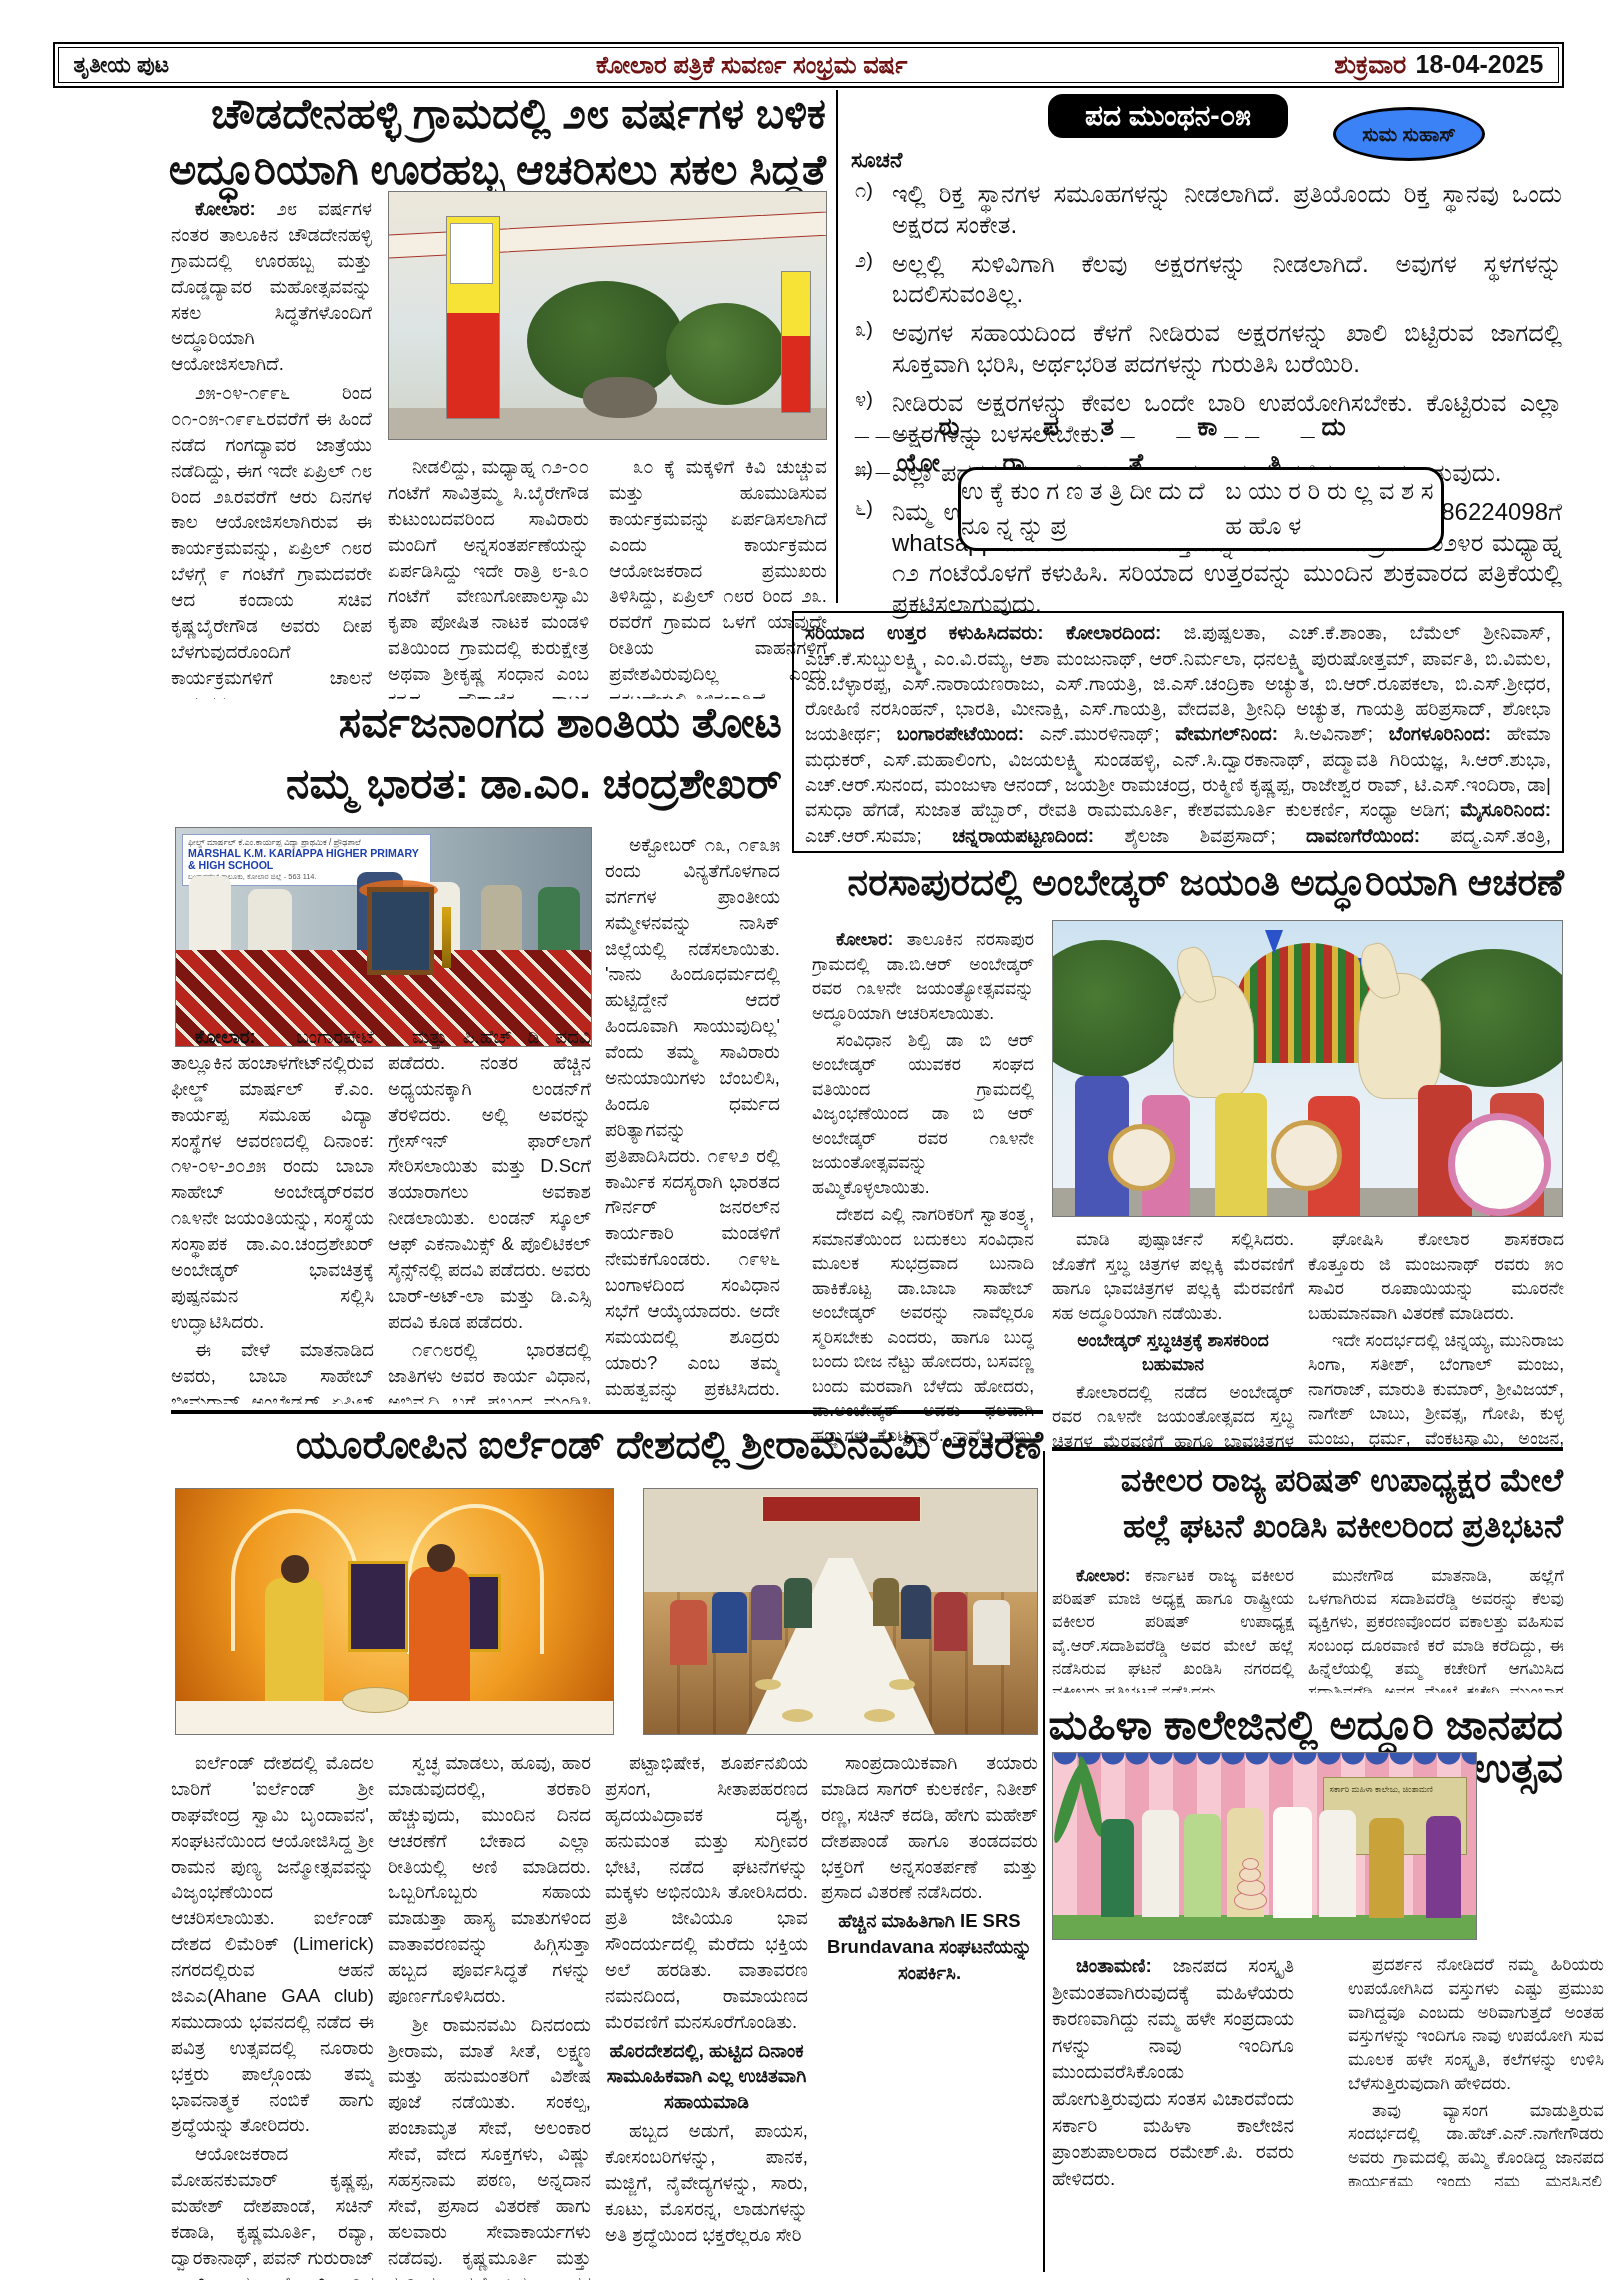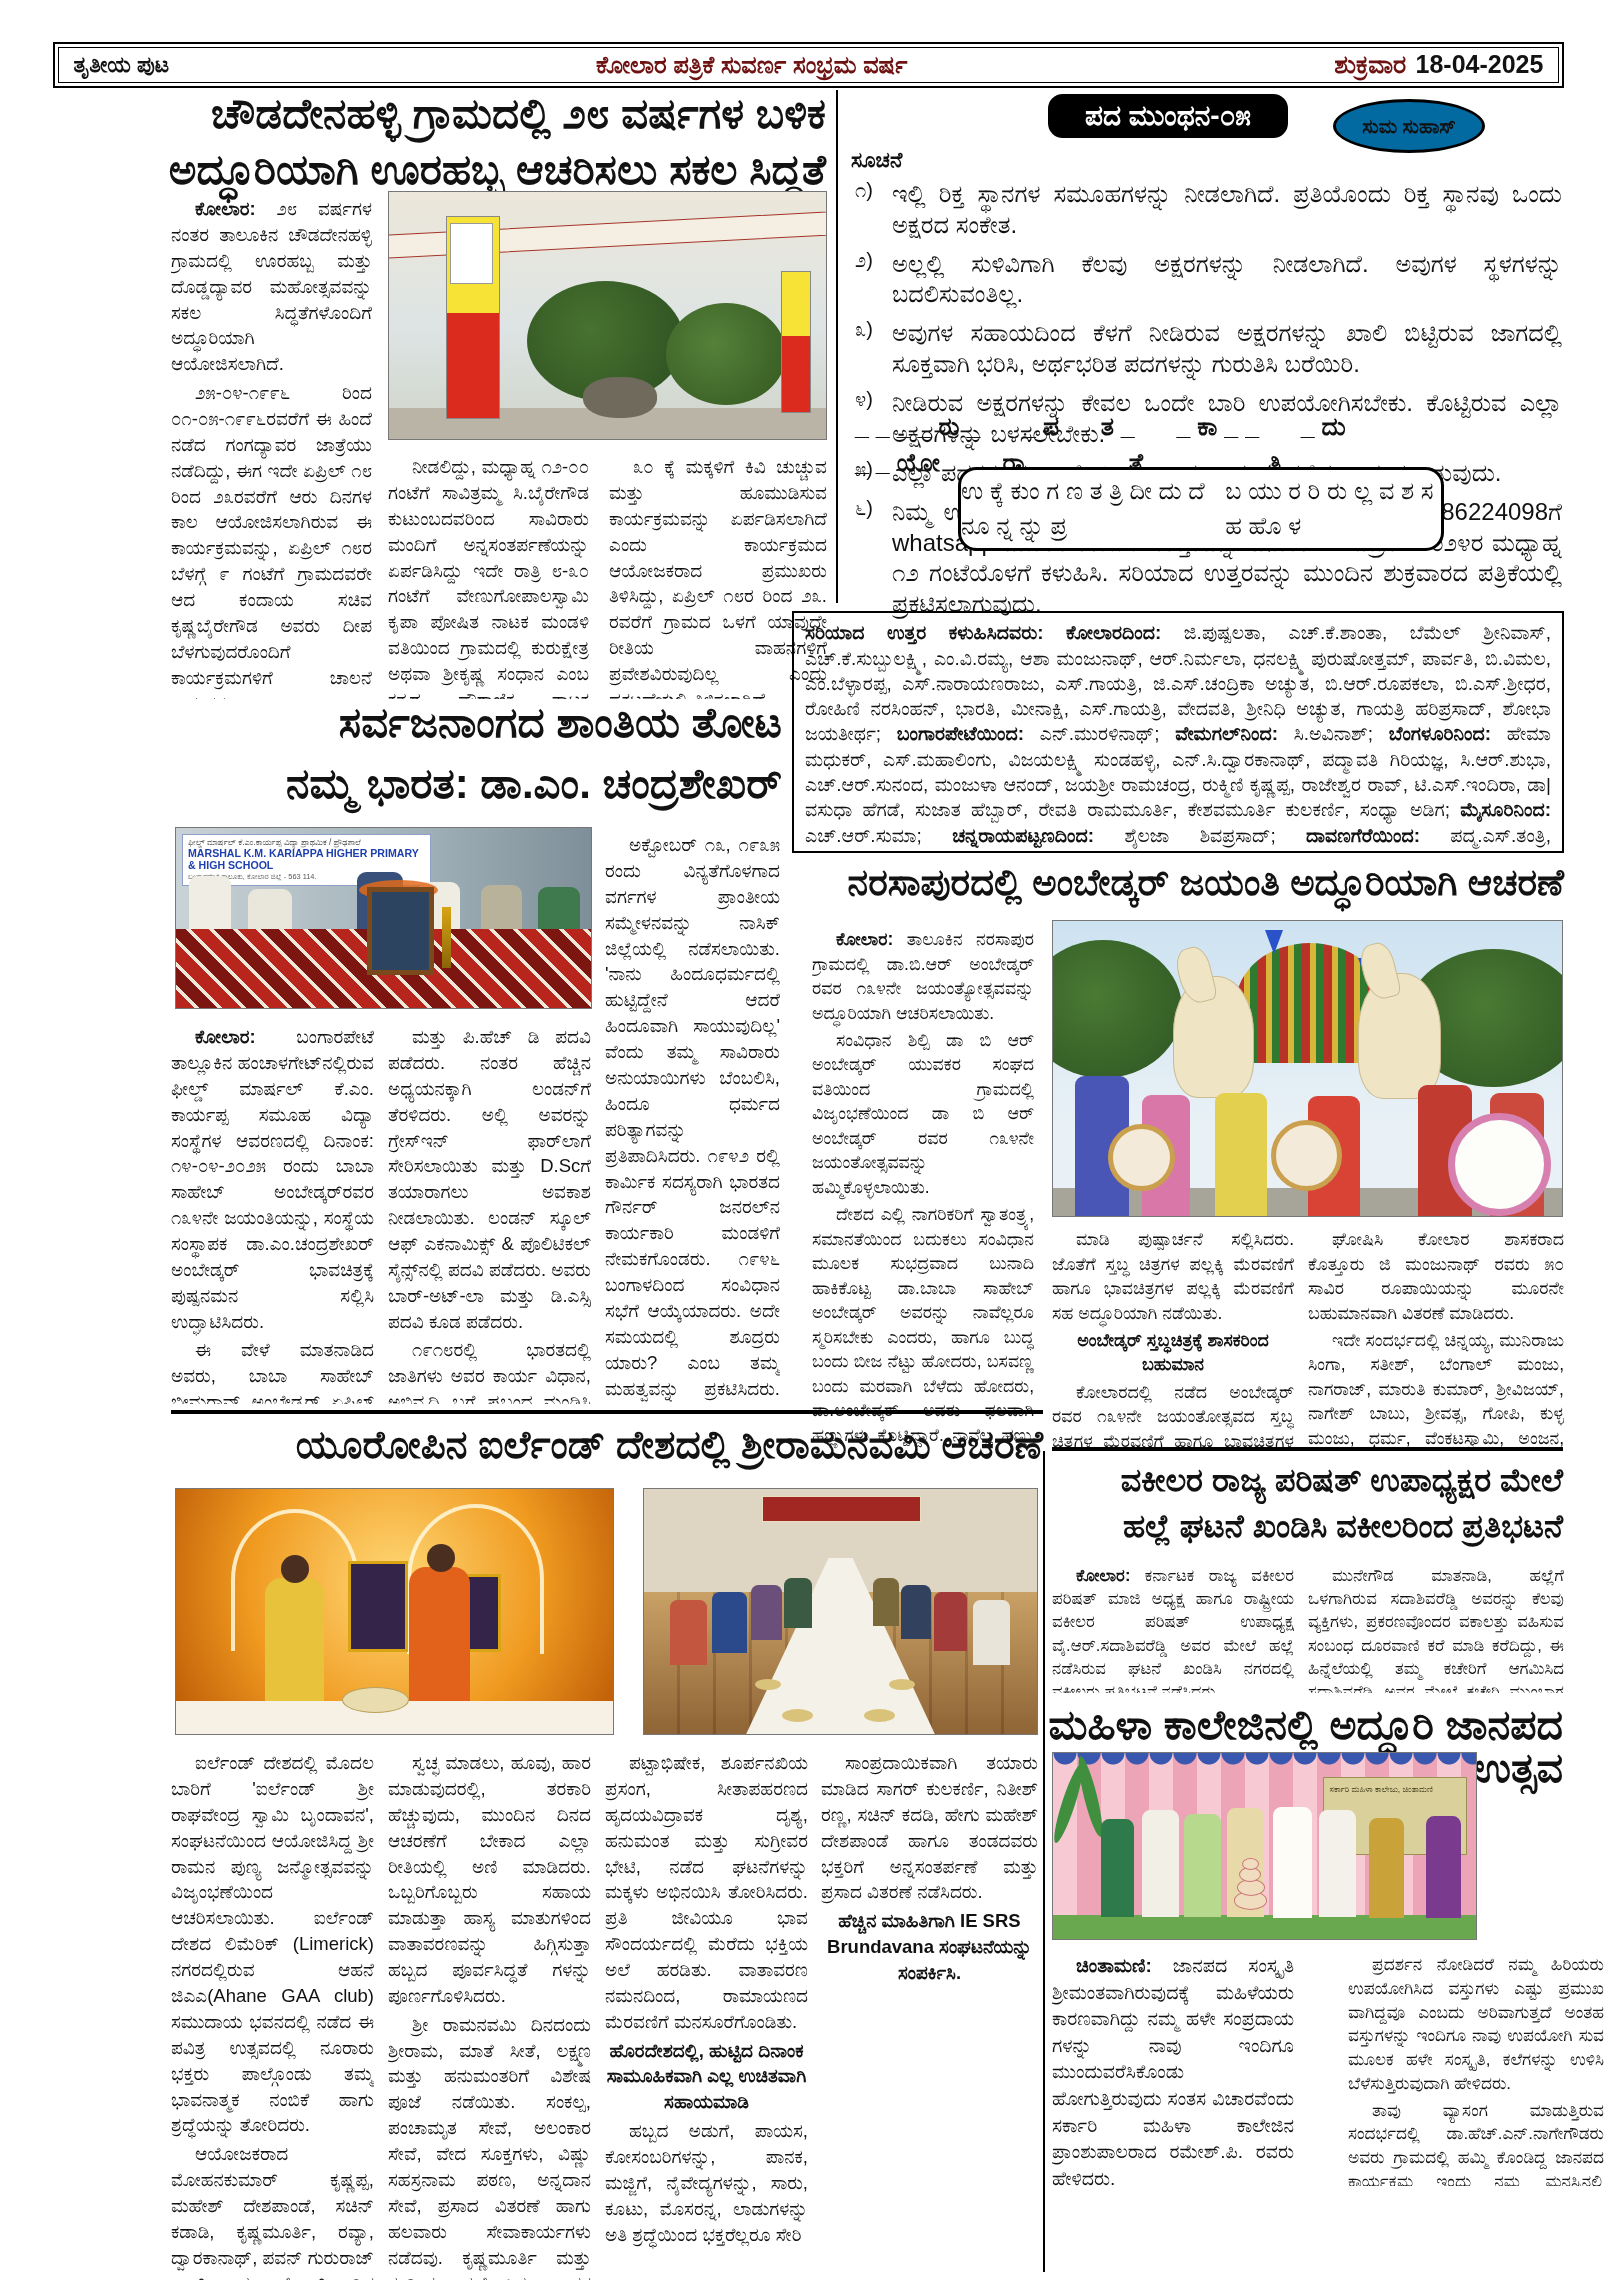--- a/index.html
+++ b/index.html
@@ -17,22 +17,22 @@
   .col{position:absolute;text-align:justify;overflow:hidden;font-size:18.5px;line-height:1.40;}
   .col p{margin:0 0 2.8px 0;text-indent:24px;}
   .col p.center{text-align:center;text-indent:0;font-weight:bold;}
   .vrule{position:absolute;width:1.8px;background:#000;}
   .hrule{position:absolute;height:3.7px;background:#000;}
   .photo{position:absolute;overflow:hidden;border:0.9px solid #777;box-sizing:border-box;}
   .ph{position:absolute;}
   
   .pz-badge{position:absolute;left:1048px;top:94px;width:240px;height:44px;background:#000;color:#fff;
             border-radius:14.8px;display:flex;align-items:center;justify-content:center;font-size:28px;font-weight:bold;}
-  .pz-oval{position:absolute;left:1333px;top:99px;width:146px;height:48px;border:3.7px solid #000;border-radius:50%;
-           display:flex;align-items:center;justify-content:center;font-size:19.4px;font-weight:bold;background:#0369a1;}
+  .pz-oval{position:absolute;left:1333px;top:107px;width:146px;height:48px;border:3.7px solid #000;border-radius:50%;
+           display:flex;align-items:center;justify-content:center;font-size:19.4px;font-weight:bold;background:#3b82f6;}
   .pz-title{position:absolute;left:851px;top:148px;font-size:21px;font-weight:bold;}
   .pz-list{position:absolute;left:855px;top:179px;width:707px;}
   .pz-row{display:flex;margin-bottom:8.3px;}
   .pz-num{flex:0 0 37px;font-size:20px;}
   .pz-row p{margin:0;font-size:24px;line-height:1.28;text-align:justify;}
   .pz-blanks{position:absolute;left:855px;top:408px;width:707px;font-size:25px;font-weight:bold;white-space:pre-wrap;line-height:1.45;}
   .pz-bank{position:absolute;left:958px;top:467px;width:480px;height:78px;border:3.7px solid #000;border-radius:18.5px;
            display:flex;flex-direction:row;align-items:center;justify-content:center;font-size:24px;line-height:1.45;background:#fff;}
   .pz-answer{position:absolute;left:844px;top:550px;width:719px;height:57px;border-top:2.8px solid #000;border-bottom:2.8px solid #000;
              text-align:center;font-size:21px;line-height:1.35;padding-top:3.7px;box-sizing:border-box;}
@@ -174,21 +174,21 @@
 <span>_ _ ಯೋ      _ ರಾ _      _ _ ತೆ _ _ _      _ ತ್ತಿ _ _ _ _.</span></div>
   <div class="pz-bank">
     <div>ಉ ಕ್ಕೆ ಕುಂ ಗ ಣ ತ ತ್ರಿ ದೀ ದು ದೆ ನೂ ನ್ನ ನ್ನು ಪ್ರ</div>
     <div>ಬ ಯು ರ ರಿ ರು ಲ್ಲ ವ ಶ ಸ ಹ ಹೊ ಳ</div>
   </div>
   <div class="pz-senders"><b>ಸರಿಯಾದ ಉತ್ತರ ಕಳುಹಿಸಿದವರು: </b><b>ಕೋಲಾರದಿಂದ: </b>ಜಿ.ಪುಷ್ಪಲತಾ, ಎಚ್.ಕೆ.ಶಾಂತಾ, ಬೆಮೆಲ್ ಶ್ರೀನಿವಾಸ್, ಎಚ್.ಕೆ.ಸುಬ್ಬುಲಕ್ಷ್ಮಿ, ಎಂ.ವಿ.ರಮ್ಯ, ಆಶಾ ಮಂಜುನಾಥ್, ಆರ್.ನಿರ್ಮಲಾ, ಧನಲಕ್ಷ್ಮಿ ಪುರುಷೋತ್ತಮ್, ಪಾರ್ವತಿ, ಬಿ.ವಿಮಲ, ಎಂ.ಬೆಳ್ಳಾರಪ್ಪ, ಎಸ್.ನಾರಾಯಣರಾಜು, ಎಸ್.ಗಾಯತ್ರಿ, ಜಿ.ಎಸ್.ಚಂದ್ರಿಕಾ ಅಚ್ಯುತ, ಬಿ.ಆರ್.ರೂಪಕಲಾ, ಬಿ.ಎಸ್.ಶ್ರೀಧರ, ರೋಹಿಣಿ ನರಸಿಂಹನ್, ಭಾರತಿ, ಮೀನಾಕ್ಷಿ, ಎಸ್.ಗಾಯತ್ರಿ, ವೇದವತಿ, ಶ್ರೀನಿಧಿ ಅಚ್ಯುತ, ಗಾಯತ್ರಿ ಹರಿಪ್ರಸಾದ್, ಶೋಭಾ ಜಯತೀರ್ಥ; <b>ಬಂಗಾರಪೇಟೆಯಿಂದ: </b>ಎನ್.ಮುರಳಿನಾಥ್; <b>ವೇಮಗಲ್‌ನಿಂದ: </b>ಸಿ.ಅವಿನಾಶ್; <b>ಬೆಂಗಳೂರಿನಿಂದ: </b>ಹೇಮಾ ಮಧುಕರ್, ಎಸ್.ಮಹಾಲಿಂಗು, ವಿಜಯಲಕ್ಷ್ಮಿ ಸುಂಡಹಳ್ಳಿ, ಎನ್.ಸಿ.ದ್ವಾರಕಾನಾಥ್, ಪದ್ಮಾವತಿ ಗಿರಿಯಜ್ಞ, ಸಿ.ಆರ್.ಶುಭಾ, ಎಚ್.ಆರ್.ಸುನಂದ, ಮಂಜುಳಾ ಆನಂದ್, ಜಯಶ್ರೀ ರಾಮಚಂದ್ರ, ರುಕ್ಮಿಣಿ ಕೃಷ್ಣಪ್ಪ, ರಾಜೇಶ್ವರ ರಾವ್, ಟಿ.ಎಸ್.ಇಂದಿರಾ, ಡಾ|ವಸುಧಾ ಹೆಗಡೆ, ಸುಜಾತ ಹೆಬ್ಬಾರ್, ರೇವತಿ ರಾಮಮೂರ್ತಿ, ಕೇಶವಮೂರ್ತಿ ಕುಲಕರ್ಣಿ, ಸಂಧ್ಯಾ ಅಡಿಗ; <b>ಮೈಸೂರಿನಿಂದ: </b>ಎಚ್.ಆರ್.ಸುಮಾ; <b>ಚನ್ನರಾಯಪಟ್ಟಣದಿಂದ: </b>ಶೈಲಜಾ ಶಿವಪ್ರಸಾದ್; <b>ದಾವಣಗೆರೆಯಿಂದ: </b>ಪದ್ಮ.ಎಸ್.ತಂತ್ರಿ, ಎಚ್.ಕೆ.ವೆಂಕಟೇಶ್, ಎಚ್.ಕೆ.ಮಂಜುಳಾ, ಎಚ್.ಆರ್.ಸುಧಾ; <b>ಕುಮಟಾದಿಂದ: </b>ಭೂಮಿಕಾ ಪೈ, ವಸಂತ ಭಟ್; ಗಾಯತ್ರಿ ಶ್ರೀಧರ್; ಕೆ.ಎಂ.ವೀಣಾ, ಮಾನಸ ಹೆಗಡೆ; ರಾಮಚಂದ್ರ ಮೇಲ್ಮನಿ; ಶ್ರೀಕಾಂತ ಕೊಂದೋಡಿ; ಆಶಾ ಸುರೇಶ್; </div>
 
   <div class="headline" style="left:69px;top:701px;width:713px;font-size:42px;">ಸರ್ವಜನಾಂಗದ ಶಾಂತಿಯ ತೋಟ</div>
   <div class="headline" style="left:69px;top:762px;width:713px;font-size:42px;">ನಮ್ಮ ಭಾರತ: ಡಾ.ಎಂ. ಚಂದ್ರಶೇಖರ್</div>
 
-  <div class="photo" style="left:175px;top:827px;width:417px;height:182px;">
+  <div class="photo" style="left:175px;top:827px;width:417px;height:220px;">
     <div class="ph ph2-wall"></div>
     <div class="ph ph2-banner">
       <div class="k">ಫೀಲ್ಡ್ ಮಾರ್ಷಲ್ ಕೆ.ಎಂ.ಕಾರ್ಯಪ್ಪ ವಿದ್ಯಾ ಪ್ರಾಥಮಿಕ / ಪ್ರೌಢಶಾಲೆ</div>
       <div class="e">MARSHAL K.M. KARIAPPA HIGHER PRIMARY &amp; HIGH SCHOOL</div>
       <div class="a">ಬಂಗಾರಪೇಟೆ ತಾಲೂಕು, ಕೋಲಾರ ಜಿಲ್ಲೆ - 563 114.</div>
     </div>
     <div class="fig" style="left:13px;top:48px;width:42px;height:137px;background:#f0ede4;"></div>
     <div class="fig" style="left:72px;top:61px;width:44px;height:124px;background:#e9e6db;"></div>
     <div class="fig" style="left:181px;top:44px;width:46px;height:140px;background:#39517a;"></div>
     <div class="fig" style="left:242px;top:54px;width:42px;height:131px;background:#efece1;"></div>

